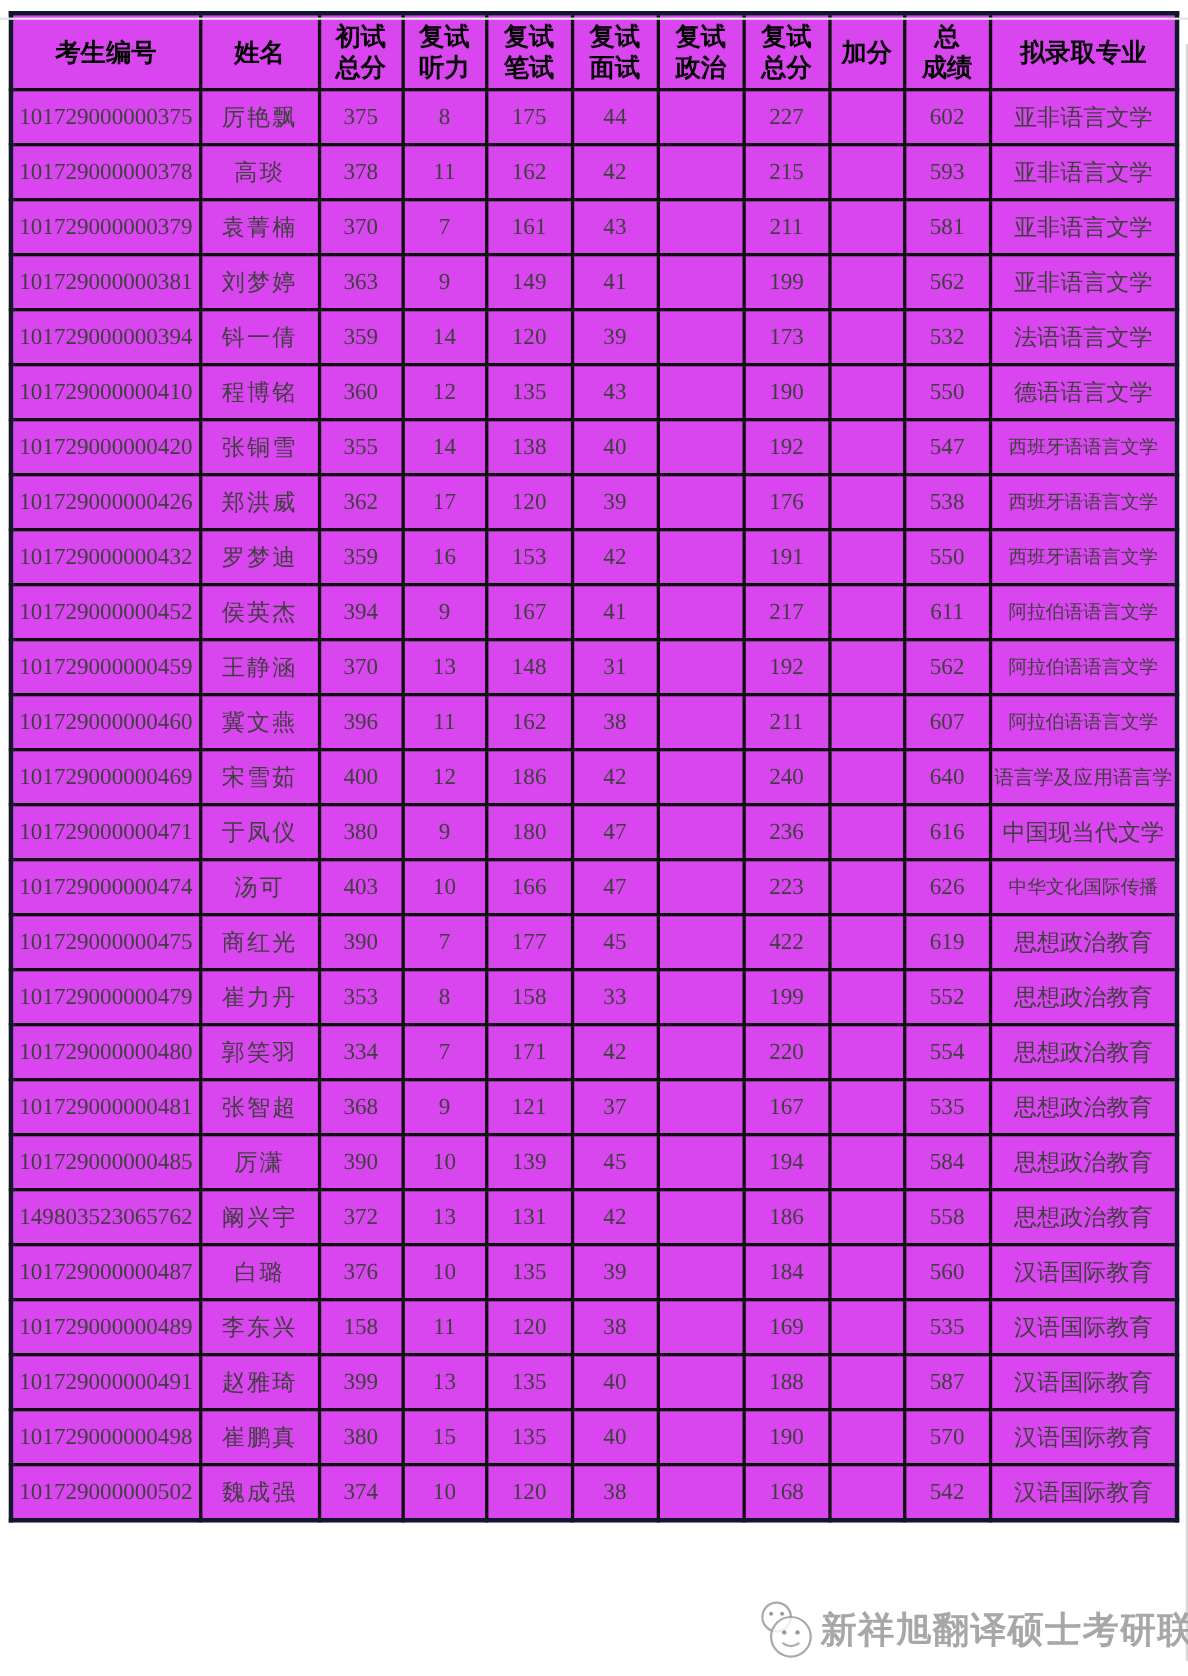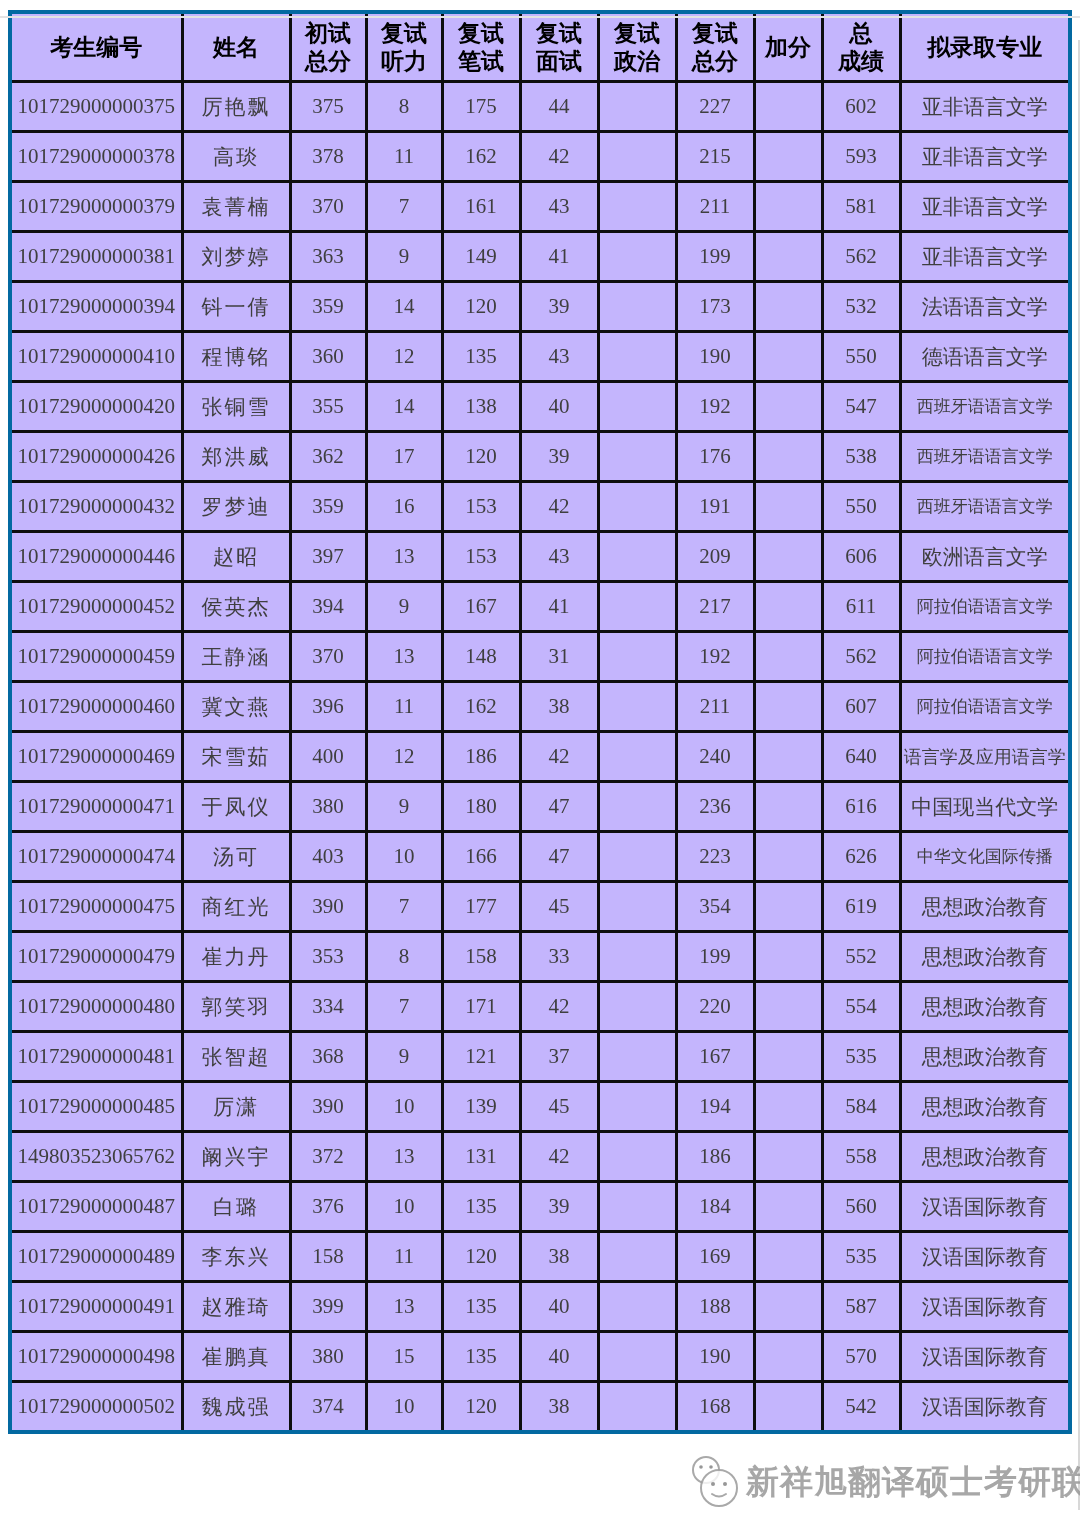--- a/index.html
+++ b/index.html
@@ -22,22 +22,22 @@
   .right-rule {
     position: absolute; right: 0; top: 30px;
     width: 2px; height: 1470px;
     background: #d8d8d8;
   }
   table.score-table {
     border-collapse: collapse;
     table-layout: fixed;
     width: 1060px;
     margin: 10px auto 0 auto;
-    background: #c4b5fd;
-    border: 4px solid #0369a1;
+    background: #d946ef;
+    border: 4px solid #0f172a;
   }
   .score-table th, .score-table td {
     border: 3px solid #0e0e0e;
     text-align: center;
     vertical-align: middle;
     padding: 0 2px;
     overflow: hidden;
   }
   .score-table th {
     height: 66px;
@@ -230,33 +230,20 @@
           <td>16</td>
           <td>153</td>
           <td>42</td>
           <td></td>
           <td>191</td>
           <td></td>
           <td>550</td>
           <td class="len8">西班牙语语言文学</td>
         </tr>
         <tr>
-          <td>101729000000446</td>
-          <td class="c-name">赵昭</td>
-          <td>397</td>
-          <td>13</td>
-          <td>153</td>
-          <td>43</td>
-          <td></td>
-          <td>209</td>
-          <td></td>
-          <td>606</td>
-          <td>欧洲语言文学</td>
-        </tr>
-        <tr>
           <td>101729000000452</td>
           <td class="c-name">侯英杰</td>
           <td>394</td>
           <td>9</td>
           <td>167</td>
           <td>41</td>
           <td></td>
           <td>217</td>
           <td></td>
           <td>611</td>
@@ -328,21 +315,21 @@
           <td class="len8">中华文化国际传播</td>
         </tr>
         <tr>
           <td>101729000000475</td>
           <td class="c-name">商红光</td>
           <td>390</td>
           <td>7</td>
           <td>177</td>
           <td>45</td>
           <td></td>
-          <td>354</td>
+          <td>422</td>
           <td></td>
           <td>619</td>
           <td>思想政治教育</td>
         </tr>
         <tr>
           <td>101729000000479</td>
           <td class="c-name">崔力丹</td>
           <td>353</td>
           <td>8</td>
           <td>158</td>

